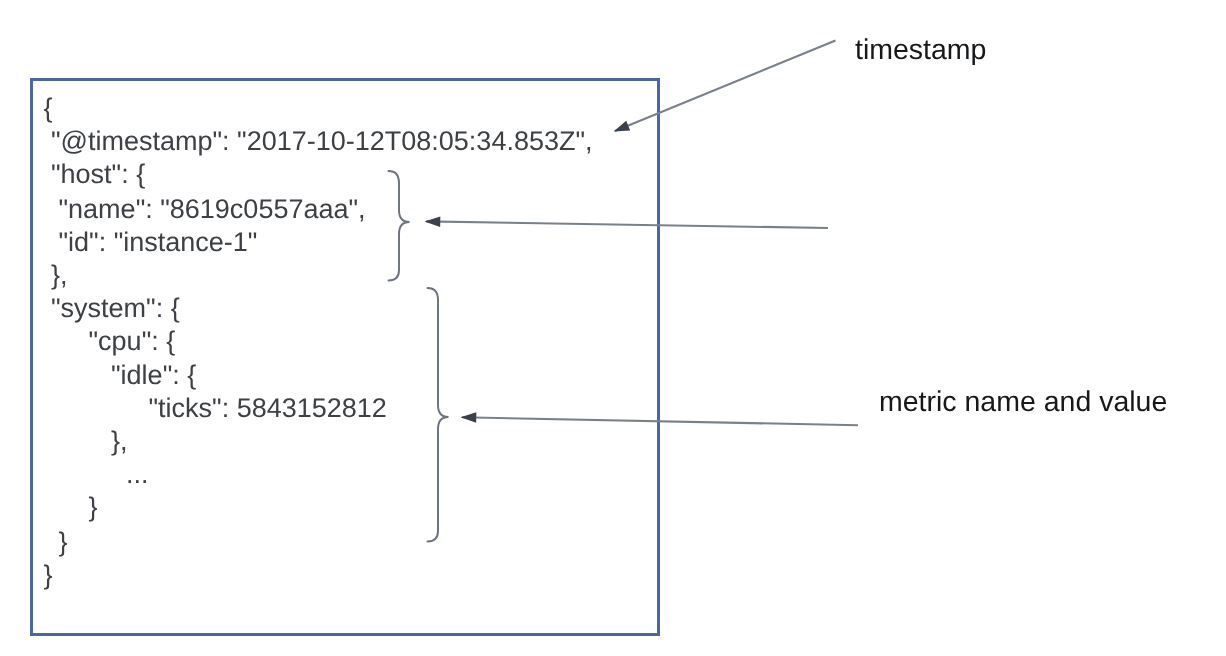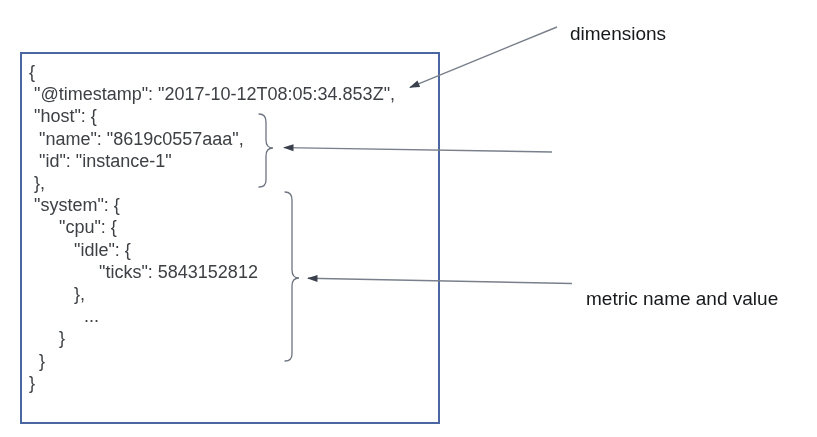--- a/index.html
+++ b/index.html
@@ -82,18 +82,18 @@
 
     <path d="M285,192 Q292,192 292,200 L292,270 Q292,278 299,278 Q292,278 292,286 L292,354 Q292,361 285,361" fill="none" stroke="#6d7480" stroke-width="1.3" stroke-linecap="round"></path>
 
     <line x1="557" y1="27" x2="410" y2="87.3" stroke="#79808b" stroke-width="1.4" marker-end="url(#arrowhead)"></line>
 
     <line x1="552" y1="152" x2="284" y2="147.6" stroke="#79808b" stroke-width="1.4" marker-end="url(#arrowhead)"></line>
 
     <line x1="572" y1="283.5" x2="308" y2="278.2" stroke="#79808b" stroke-width="1.4" marker-end="url(#arrowhead)"></line>
   </svg>
 
-  <div class="label" style="left:570px; top:23px;">dimensions</div>
+  <div class="label" style="left:570px; top:23px;">timestamp</div>
 
 
-  <div class="label" style="left:586px; top:288px;">metric name and value</div>
+  <div class="label" style="left:586px; top:258px;">metric name and value</div>
 
 </div>
 
 </body></html>

